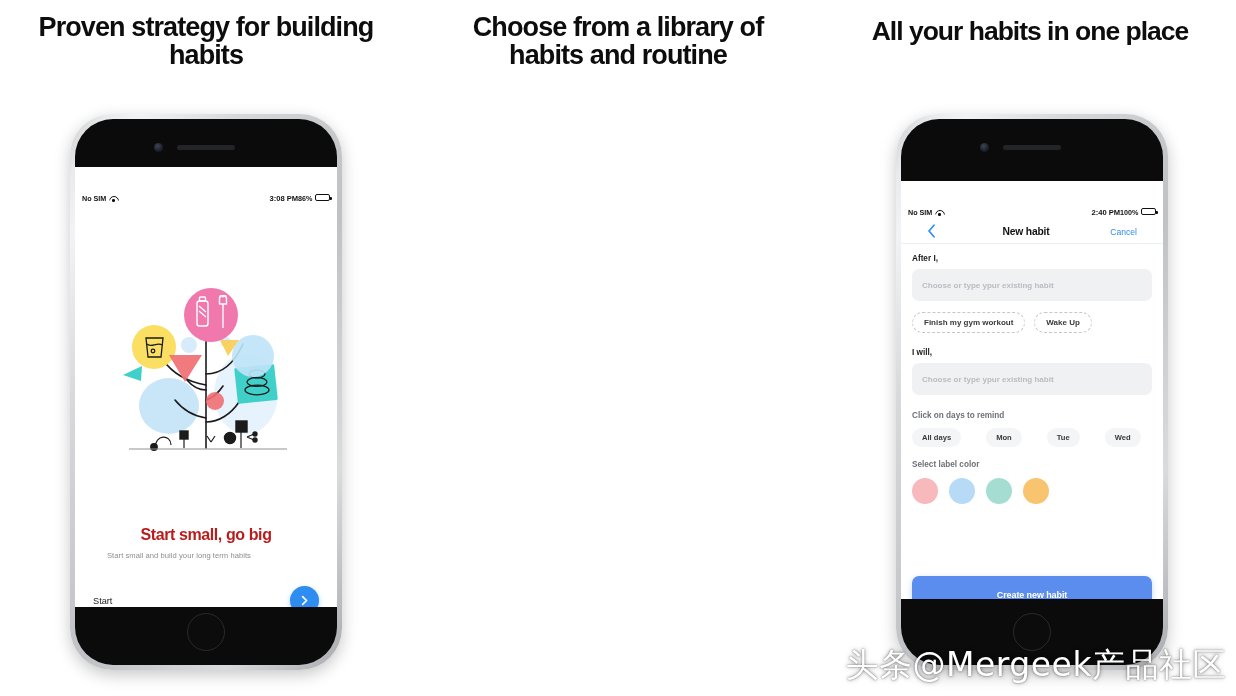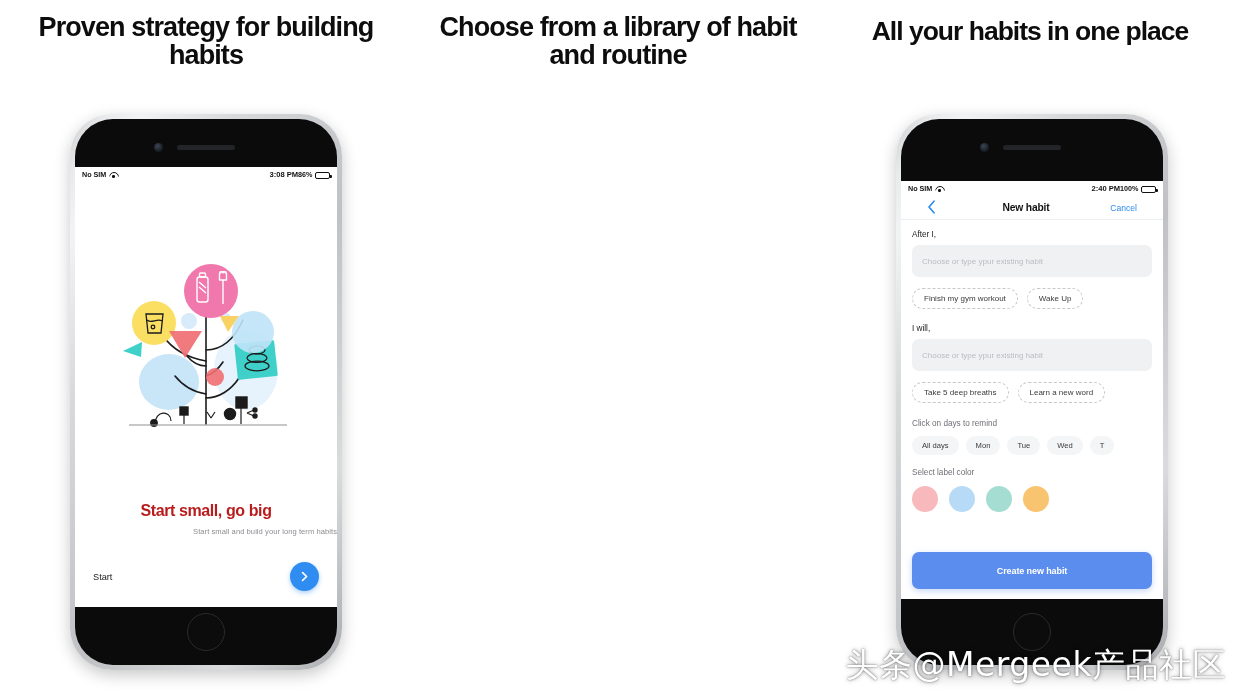--- a/index.html
+++ b/index.html
@@ -68,24 +68,25 @@
     top: 48px; height: 440px;
     background: #ffffff;
     overflow: hidden;
   }
 
   
   .statusbar {
     height: 15px; display: flex; align-items: center;
     padding: 0 7px; font-size: 7.2px; font-weight: 700; color: #111;
     background:#fff;
+    margin-top:24px;
   }
   .sb-left { display:flex; align-items:center; gap:3px; }
   .sb-mid { flex: 1; text-align: right; font-size: 7.6px; }
-  .sb-right { display:flex; align-items:flex-end; gap:2.5px; }
+  .sb-right { display:flex; align-items:flex-start; gap:2.5px; }
   .wifi { display:inline-block; width:8px; height:7px; position:relative; }
   .wifi::before{
     content:""; position:absolute; left:0; top:1px; width:8px; height:8px;
     border:1.6px solid #111; border-radius:50%;
     clip-path: polygon(0 0,100% 0,100% 45%,0 45%);
   }
   .wifi::after{
     content:""; position:absolute; left:3px; top:4.2px; width:2.4px;height:2.4px;
     background:#111; border-radius:50%;
   }
@@ -101,21 +102,21 @@
   .bfill.green { background:#4cd964; }
 
   
   .s1-wrap { height: calc(100% - 15px); display:flex; flex-direction:column; background:#fff; }
   .s1-art { flex: 1; display:flex; align-items:center; justify-content:center; padding: 6px 8px 0; }
   .s1-title {
     text-align:center; font-size: 16px; font-weight:700; color:#b91c1c;
     letter-spacing:-.4px; margin-top: 2px;
   }
   .s1-sub {
-    text-align:right; font-size: 7.6px; color:#8e8e93; margin-top: 7px;
+    text-align:left; font-size: 7.6px; color:#8e8e93; margin-top: 7px;
     letter-spacing:.05px;
     padding-left:32px;
   }
   .s1-foot {
     display:flex; align-items:center; justify-content:space-between;
     padding: 26px 18px 16px;
   }
   .s1-skip { font-size: 9.2px; color:#1b1b1b; font-weight:400; }
   .s1-next {
     width: 29px; height: 29px; border-radius:50%;
@@ -127,36 +128,36 @@
   
   .s2 { height: calc(100% - 15px); background:#fff; display:flex; flex-direction:column; position:relative;}
   .navbar {
     height: 24px; display:flex; align-items:center; padding: 0 26px;
     border-bottom: .5px solid #eceff1; background:#fff;
   }
   .nav-back { width:22px; color:#2f8cf0; font-size:14px; line-height:1; }
   .nav-title { flex:1; text-align:center; font-size:10.3px; font-weight:700; color:#121212; letter-spacing:-.2px;}
   .nav-cancel { width:34px; text-align:right; font-size:8.6px; color:#2f8cf0; }
 
-  .s2-body { flex:1; padding: 10px 11px 0; overflow:hidden; }
+  .s2-body { flex:1; padding: 10px 11px 0; overflow:hidden;font-weight:bold; }
   .fld-label { font-size: 8.2px; color:#1b1b1b; margin-bottom: 6px; }
   .fld-input {
     height: 25px; border-radius: 7px; background:#f0f1f3;
     display:flex; align-items:center; padding: 16px 10px;
     font-size: 8px; color:#b9bcc1;
   }
   .chiprow { display:flex; gap: 9px; margin-top: 11px; overflow:hidden; }
   .chip-dash {
     border: 1px dashed #c4c7cc; border-radius: 13px;
     padding: 5px 11px; font-size: 8px; color:#3a3a3c; white-space:nowrap;
     background:#fff;
   }
   .gap { height: 15px; }
   .hint { font-size: 8.2px; color:#6d7075; margin: 16px 0 8px; }
-  .dayrow { display:flex; gap: 7px; overflow:hidden; }
+  .dayrow { display:flex; gap: 25px; overflow:hidden; }
   .day-chip {
     background:#f4f5f6; border-radius: 13px; padding: 5px 10px;
     font-size: 7.6px; color:#3a3a3c; white-space:nowrap;
   }
   .swatchrow { display:flex; gap: 11px; margin-top: 9px; }
   .swatch { width: 26px; height: 26px; border-radius: 50%; }
   .cta {
     position:absolute; left: 11px; right: 11px; bottom: 10px;
     height: 37px; border-radius: 7px; background:#5b8def;
     display:flex; align-items:center; justify-content:center;
@@ -281,21 +282,21 @@
               </div>
             </div>
           </div>
         </div>
         <div class="home-btn"></div>
       </div>
     </div>
   </div>
 
   <div class="panel p2">
-    <div class="headline">Choose from a library of habit and routine</div>
+    <div class="headline">Choose from a library of habits and routine</div>
 
     <div class="phone f2">
       <div class="phone-body">
         <div class="camera"></div>
         <div class="speaker"></div>
 
         <div class="screen" style="top:62px;height:418px;">
           <div class="statusbar">
             <div class="sb-left">
               <span>No SIM</span>
@@ -327,24 +328,20 @@
               <div class="chiprow">
                 <div class="chip-dash">Finish my gym workout</div>
                 <div class="chip-dash">Wake Up</div>
               </div>
 
               <div class="gap"></div>
 
               <div class="fld-label">I will,</div>
               <div class="fld-input">
                 <span>Choose or type ypur existing habit</span>
-              </div>
-              <div class="chiprow">
-                <div class="chip-dash">Take 5 deep breaths</div>
-                <div class="chip-dash">Learn a new word</div>
               </div>
 
               <div class="hint">Click on days to remind</div>
               <div class="dayrow">
                 <div class="day-chip">All days</div>
                 <div class="day-chip">Mon</div>
                 <div class="day-chip">Tue</div>
                 <div class="day-chip">Wed</div>
                 <div class="day-chip">T</div>
               </div>

